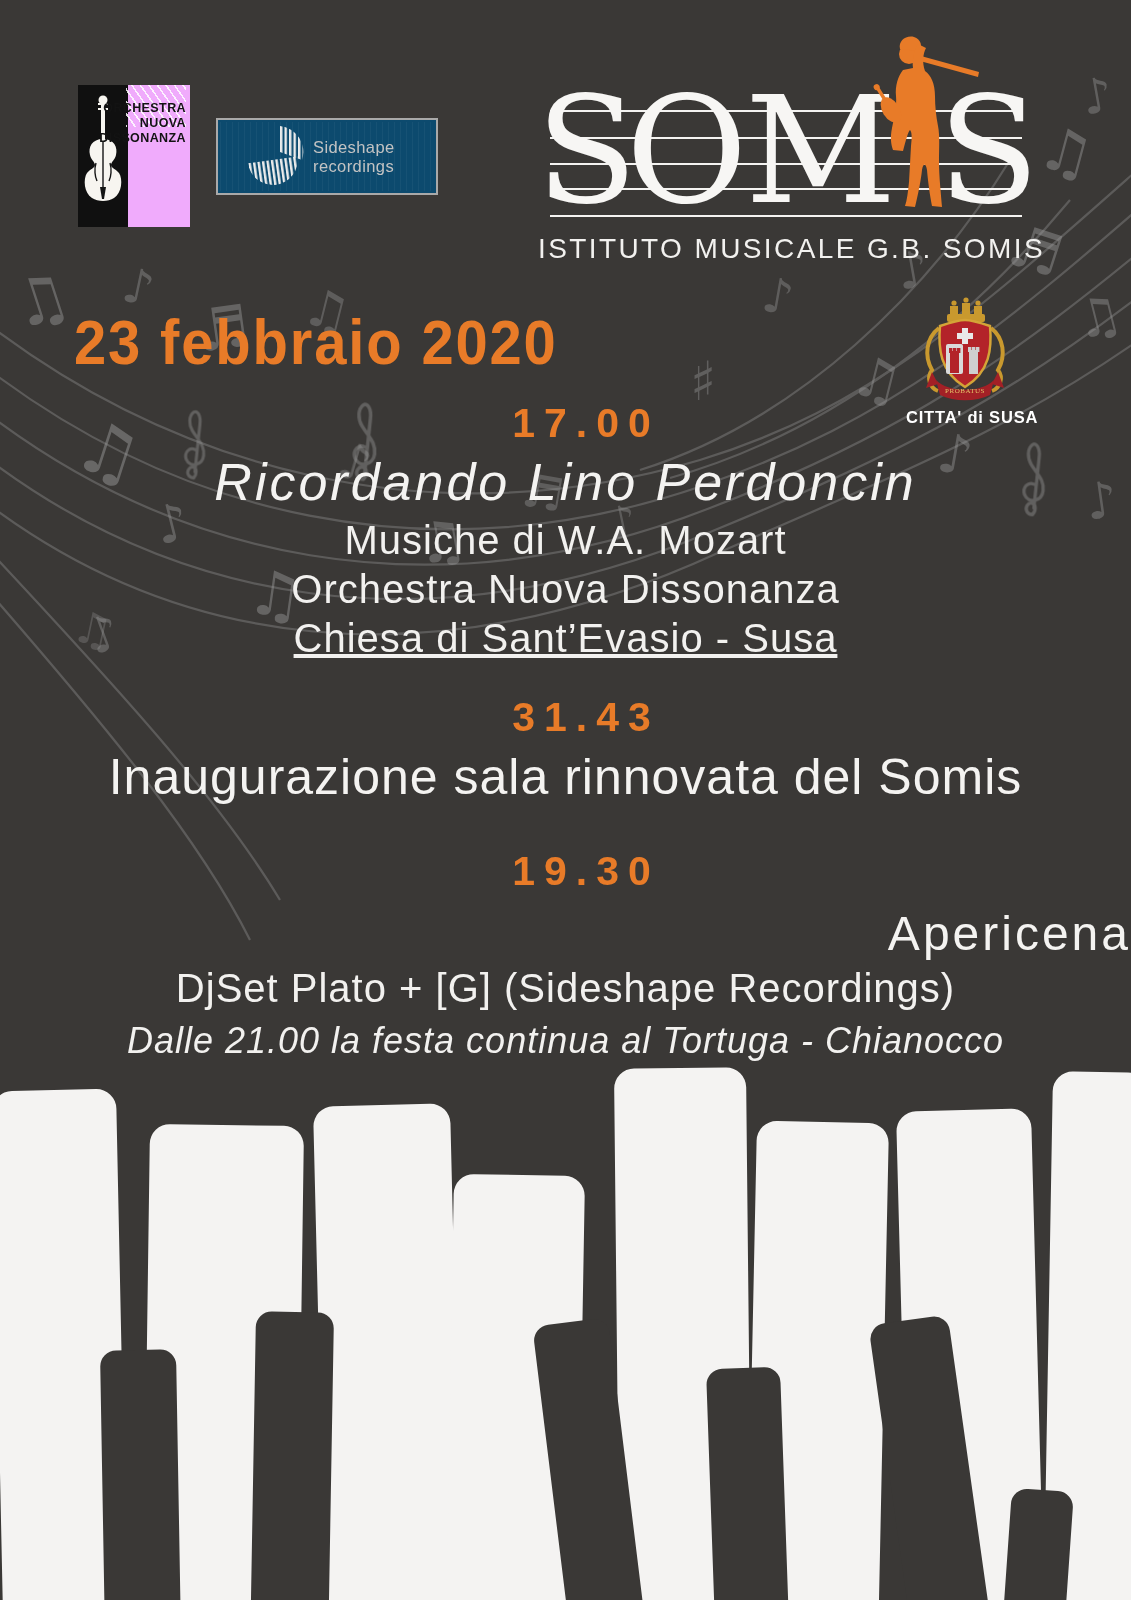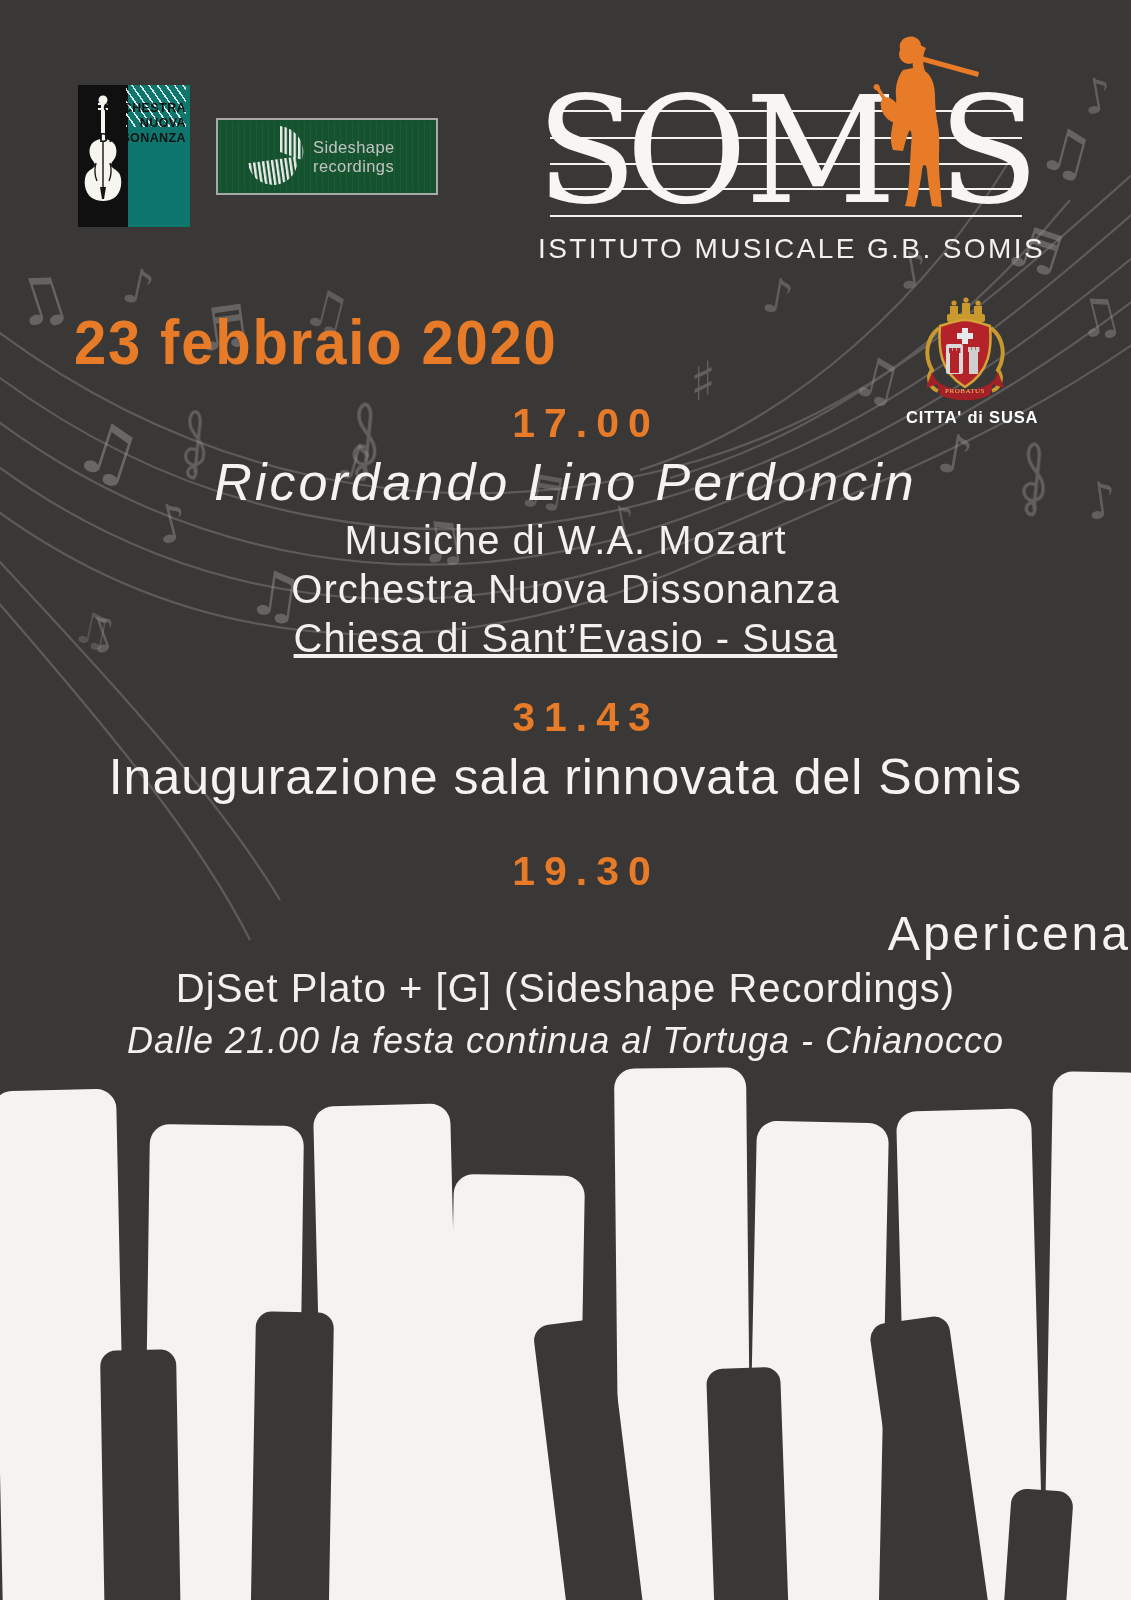--- a/index.html
+++ b/index.html
@@ -8,31 +8,31 @@
     background:#3a3836; overflow:hidden;
     font-family:"Liberation Sans", sans-serif;
     color:#f2f1ef;
   }
   svg{display:block;}
 
   
   .bg-swirl{position:absolute; inset:0; width:1131px; height:1600px;}
 
   
-  .logo-ond{position:absolute; left:78px; top:85px; width:112px; height:142px; background:#0f766e;}
+  .logo-ond{position:absolute; left:78px; top:85px; width:112px; height:142px; background:#f0abfc;}
   .logo-ond .blackhalf{position:absolute; left:0; top:0; width:50px; height:142px; background:#101010;}
   .logo-ond .hatch{position:absolute; left:48px; top:0; width:60px; height:42px;
      background:repeating-linear-gradient(55deg, rgba(255,255,255,.85) 0 1.5px, transparent 1.5px 7px);}
   .logo-ond .ond-text{position:absolute; right:4px; top:16px; text-align:right;
      font-size:12.5px; font-weight:800; line-height:1.2; letter-spacing:.4px; color:#131313;}
   .logo-ond svg{position:absolute; left:2px; top:6px;}
 
   
   .logo-side{position:absolute; left:216px; top:118px; width:222px; height:77px;
-     background:#14532d; border:2px solid #a9a9a9; box-sizing:border-box;}
+     background:#0c4a6e; border:2px solid #a9a9a9; box-sizing:border-box;}
   .logo-side .stripes{position:absolute; inset:2px;
      background:repeating-linear-gradient(90deg, rgba(255,255,255,.045) 0 1px, transparent 1px 6px);}
   .logo-side svg{position:absolute; left:26px; top:6px;}
   .logo-side .side-label{position:absolute; left:95px; top:0; height:73px; display:flex; align-items:center;
      font-size:16.5px; font-weight:400; color:#c3c3c3; letter-spacing:.4px;}
 
   
   .somis{position:absolute; left:540px; top:40px; width:482px; height:186px;}
   .somis .staff{position:absolute; left:10px; right:0; height:2px; background:#f4f3f1;}
   .somis .letter{position:absolute; top:37px; font-family:"DejaVu Serif", serif; font-weight:400;

